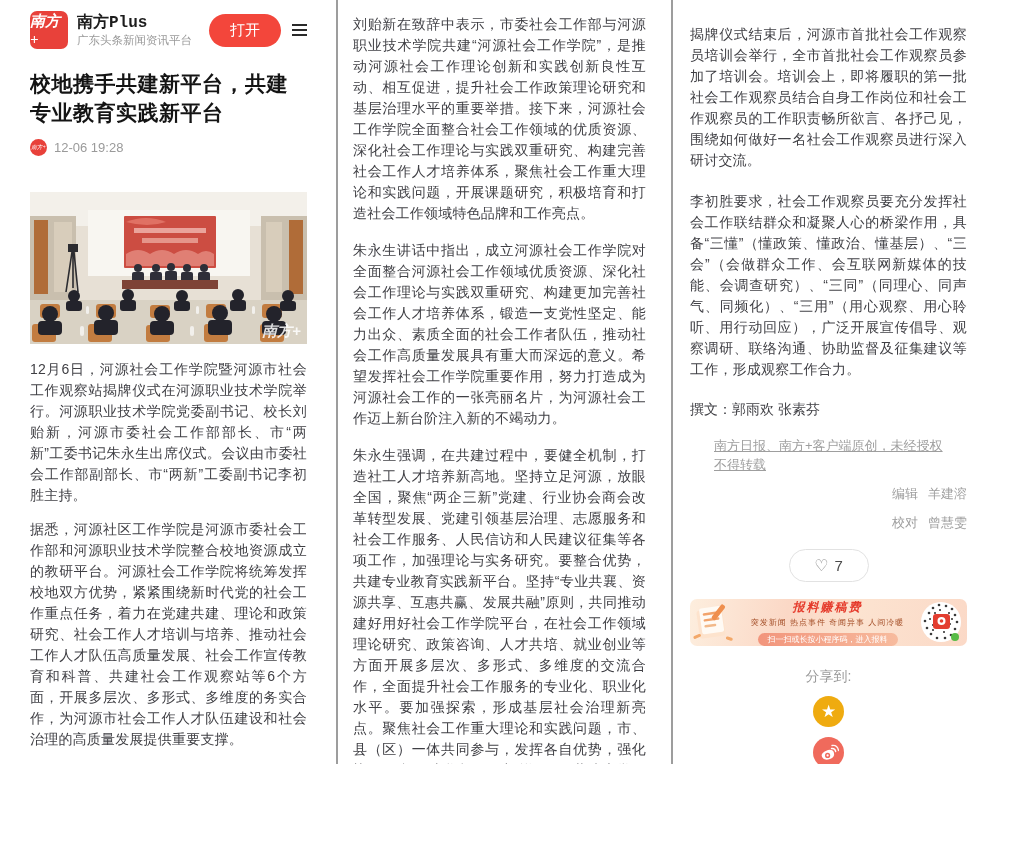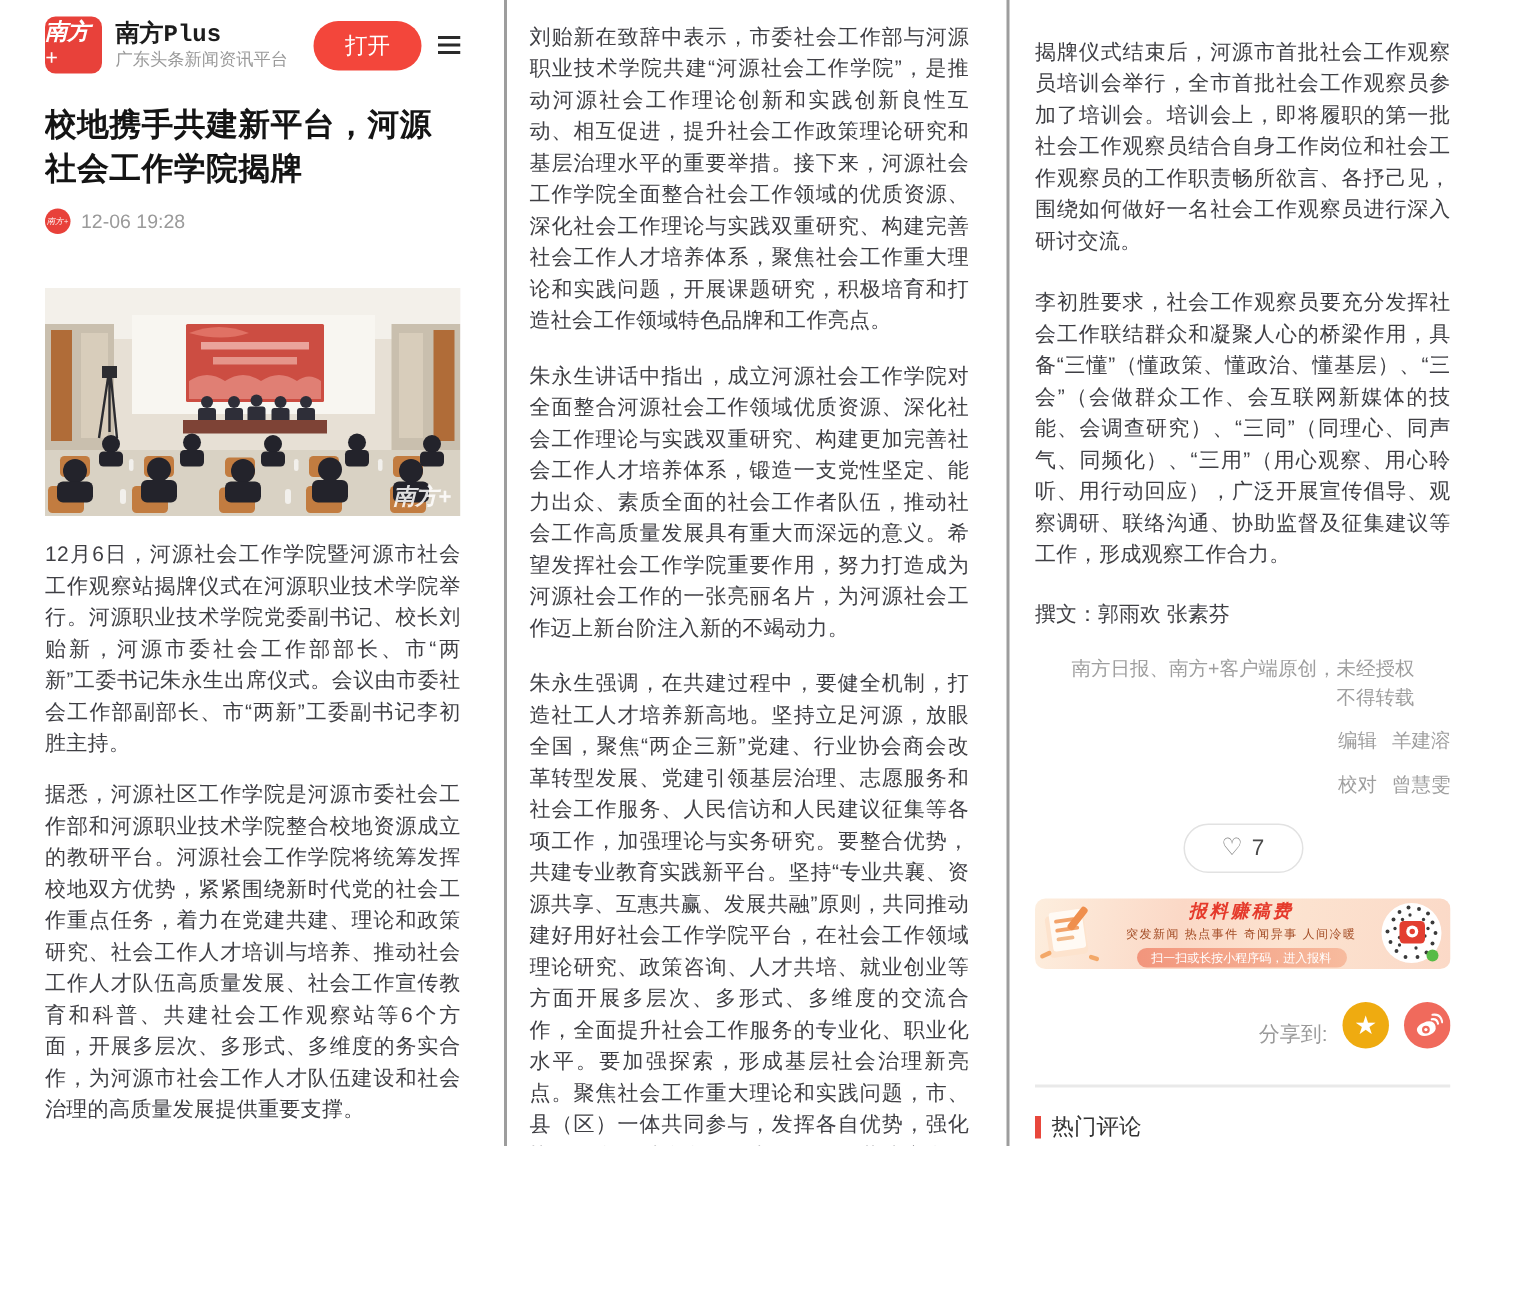--- a/index.html
+++ b/index.html
@@ -41,22 +41,22 @@
   .photo2 { margin-top:26px; }
 
   p.body { font-size:14px; line-height:21px; color:#3f3f44; text-align:justify;
     margin-top:13px; letter-spacing:0.2px; }
   .col2 p.body:first-child { margin-top:0; }
   .col2 p.body { margin-top:16px; }
   .col3 p.body { margin-top:0; }
   .col3 p.body + p.body { margin-top:20px; }
 
   .byline { font-size:14px; color:#3f3f44; margin-top:21px; }
-  .copyright { font-size:13px; color:#9e9e9e; text-align:right; line-height:19px;
-    margin-top:17px; padding:0 24px; }
+  .copyright { font-size:13px; color:#9e9e9e; text-align:left; line-height:19px;
+    margin-top:17px; padding:0 24px;text-decoration:underline; }
   .credit-line { font-size:13px; color:#9e9e9e; text-align:right; margin-top:11px; }
   .credit-line .role { margin-right:10px; }
 
   .like-wrap { display:flex; justify-content:center; margin-top:17px; }
   .like-pill { display:flex; align-items:center; justify-content:center; gap:6px;
     min-width:80px; height:33px; padding:0 18px; border:1px solid #e2e2e2;
     border-radius:17px; cursor:pointer; background:#fff; }
   .heart { font-size:16px; color:#8a8a8a; line-height:1; }
   .like-count { font-size:15px; color:#4a4a4a; }
 
@@ -64,22 +64,22 @@
     background:linear-gradient(100deg,#fdeede 0%,#fbd8c6 35%,#fcе3d0 60%,#fbd9c7 100%);
     background:linear-gradient(100deg,#fdeede 0%,#fbd8c6 35%,#fce3d0 60%,#fbd9c7 100%);
     display:flex; align-items:center; cursor:pointer; overflow:hidden; }
   .promo-center { flex:1 1 auto; text-align:center; }
   .promo-title { font-size:12px; font-weight:bold; color:#e53a2b; letter-spacing:2px;
     line-height:17px; font-style:italic; }
   .promo-sub { font-size:8px; color:#a34d26; letter-spacing:1px; margin-top:1px; }
   .promo-pill { display:inline-block; margin-top:2px; font-size:8px; color:#fff;
     background:linear-gradient(90deg,#f2957c,#f7bb9e); border-radius:8px; padding:1px 10px; }
 
-  .share-row { display:flex; align-items:flex-end; justify-content:flex-end; gap:10px;
-    margin-top:22px; }
+  .share-row { display:flex; align-items:center; justify-content:flex-end; gap:10px;
+    margin-top:22px;flex-direction:column; }
   .share-label { font-size:14px; color:#9a9a9a; }
   .share-circle { width:31px; height:31px; border-radius:50%; display:flex; align-items:center;
     justify-content:center; cursor:pointer; }
   .qzone { background:#efab10; color:#fff; font-size:17px; line-height:1; }
   .weibo { background:#f06a5c; }
 
   .comments-divider { height:2px; background:#e9e9e9; margin-top:24px; }
   .comments-head { display:flex; align-items:center; margin-top:17px; }
   .comments-bar { width:4px; height:15px; background:#e8473c; margin-right:7px; }
   .comments-title { font-size:15px; color:#333; }
@@ -106,21 +106,21 @@
         <div class="brand-tagline">广东头条新闻资讯平台</div>
       </div>
       <button class="open-btn">打开</button>
       <div class="menu-icon">
           <i></i>
           <i></i>
           <i></i>
         </div>
     </header>
 
-    <h1 class="title">校地携手共建新平台，河源社会工作学院揭牌</h1>
+    <h1 class="title">校地携手共建新平台，共建专业教育实践新平台</h1>
 
     <div class="date-row">
       <span class="date-badge">南方+</span>
       <span class="date">12-06 19:28</span>
     </div>
 
     <figure class="photo1">
       <svg width="277" height="152" viewBox="0 0 277 152">
         <rect width="277" height="152" fill="#e7e0d5"></rect>
         <rect x="0" y="0" width="277" height="34" fill="#f3f0ea"></rect>

